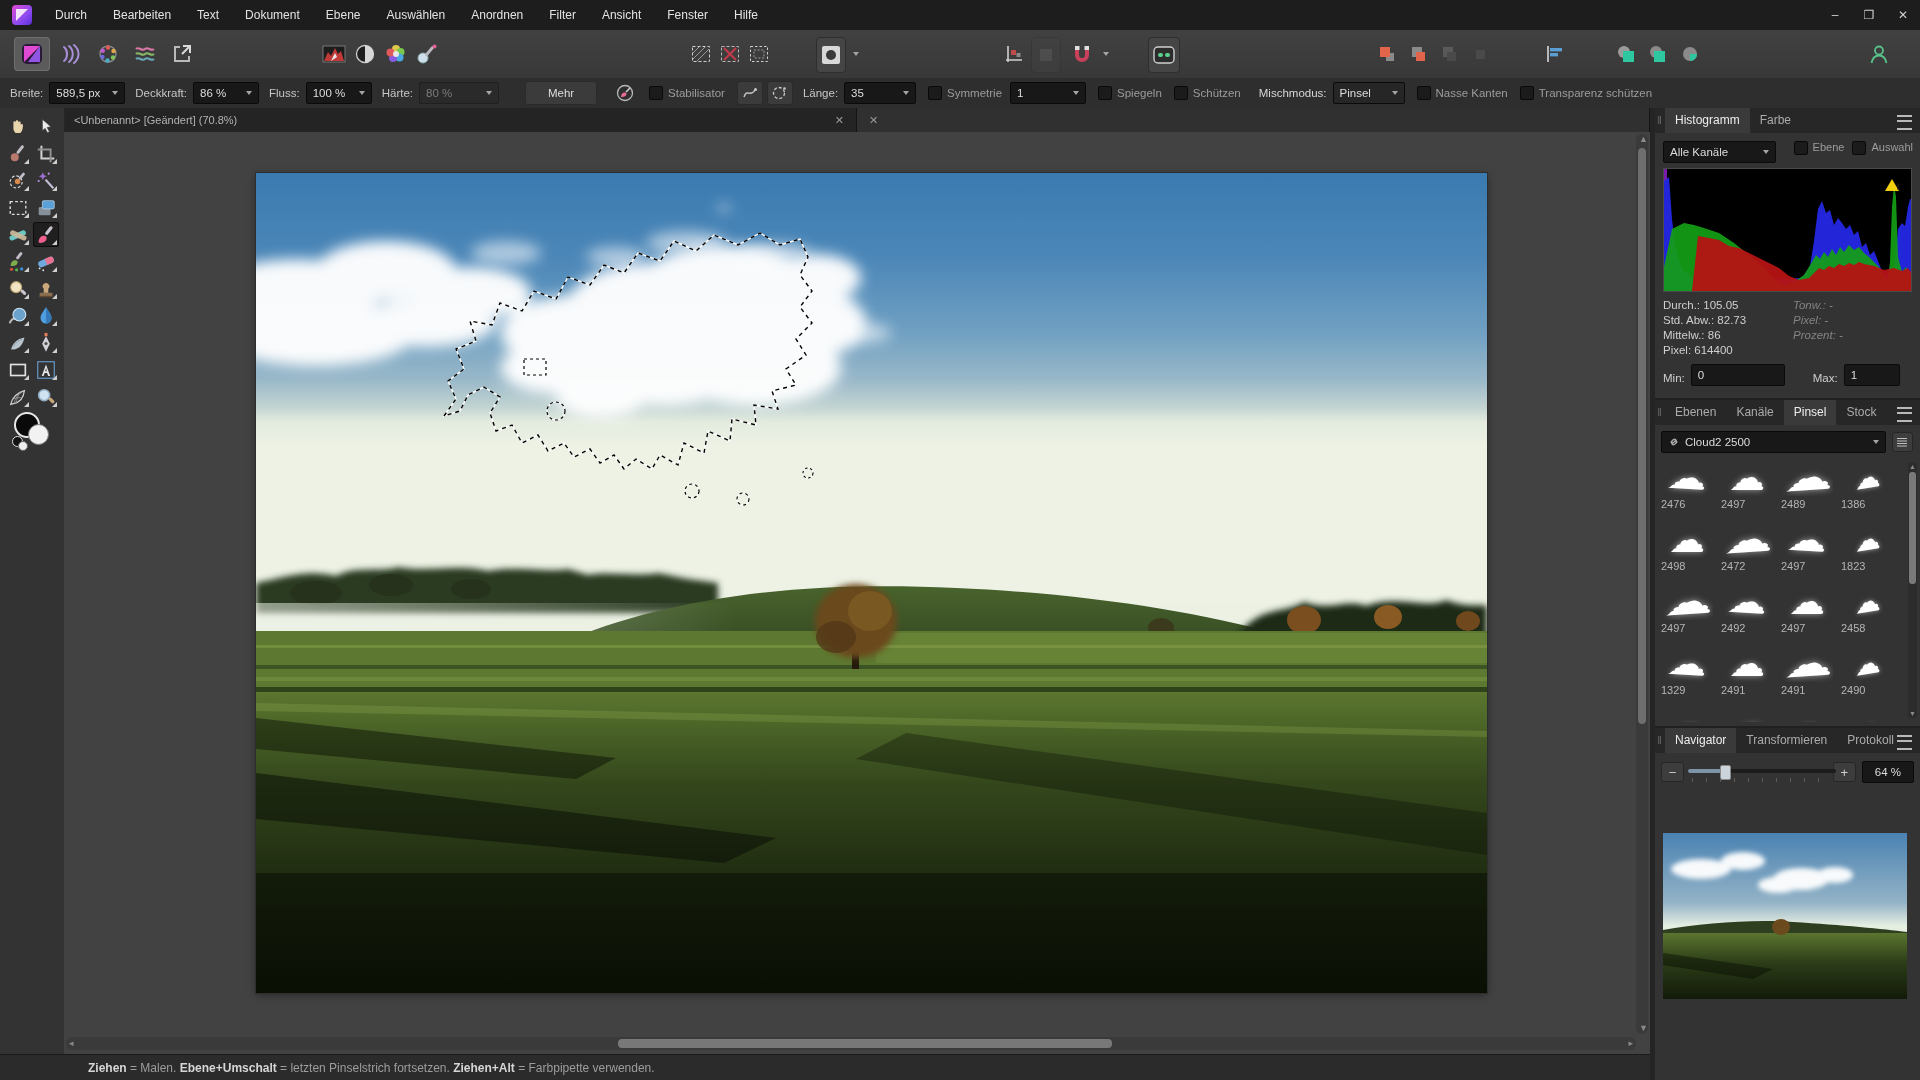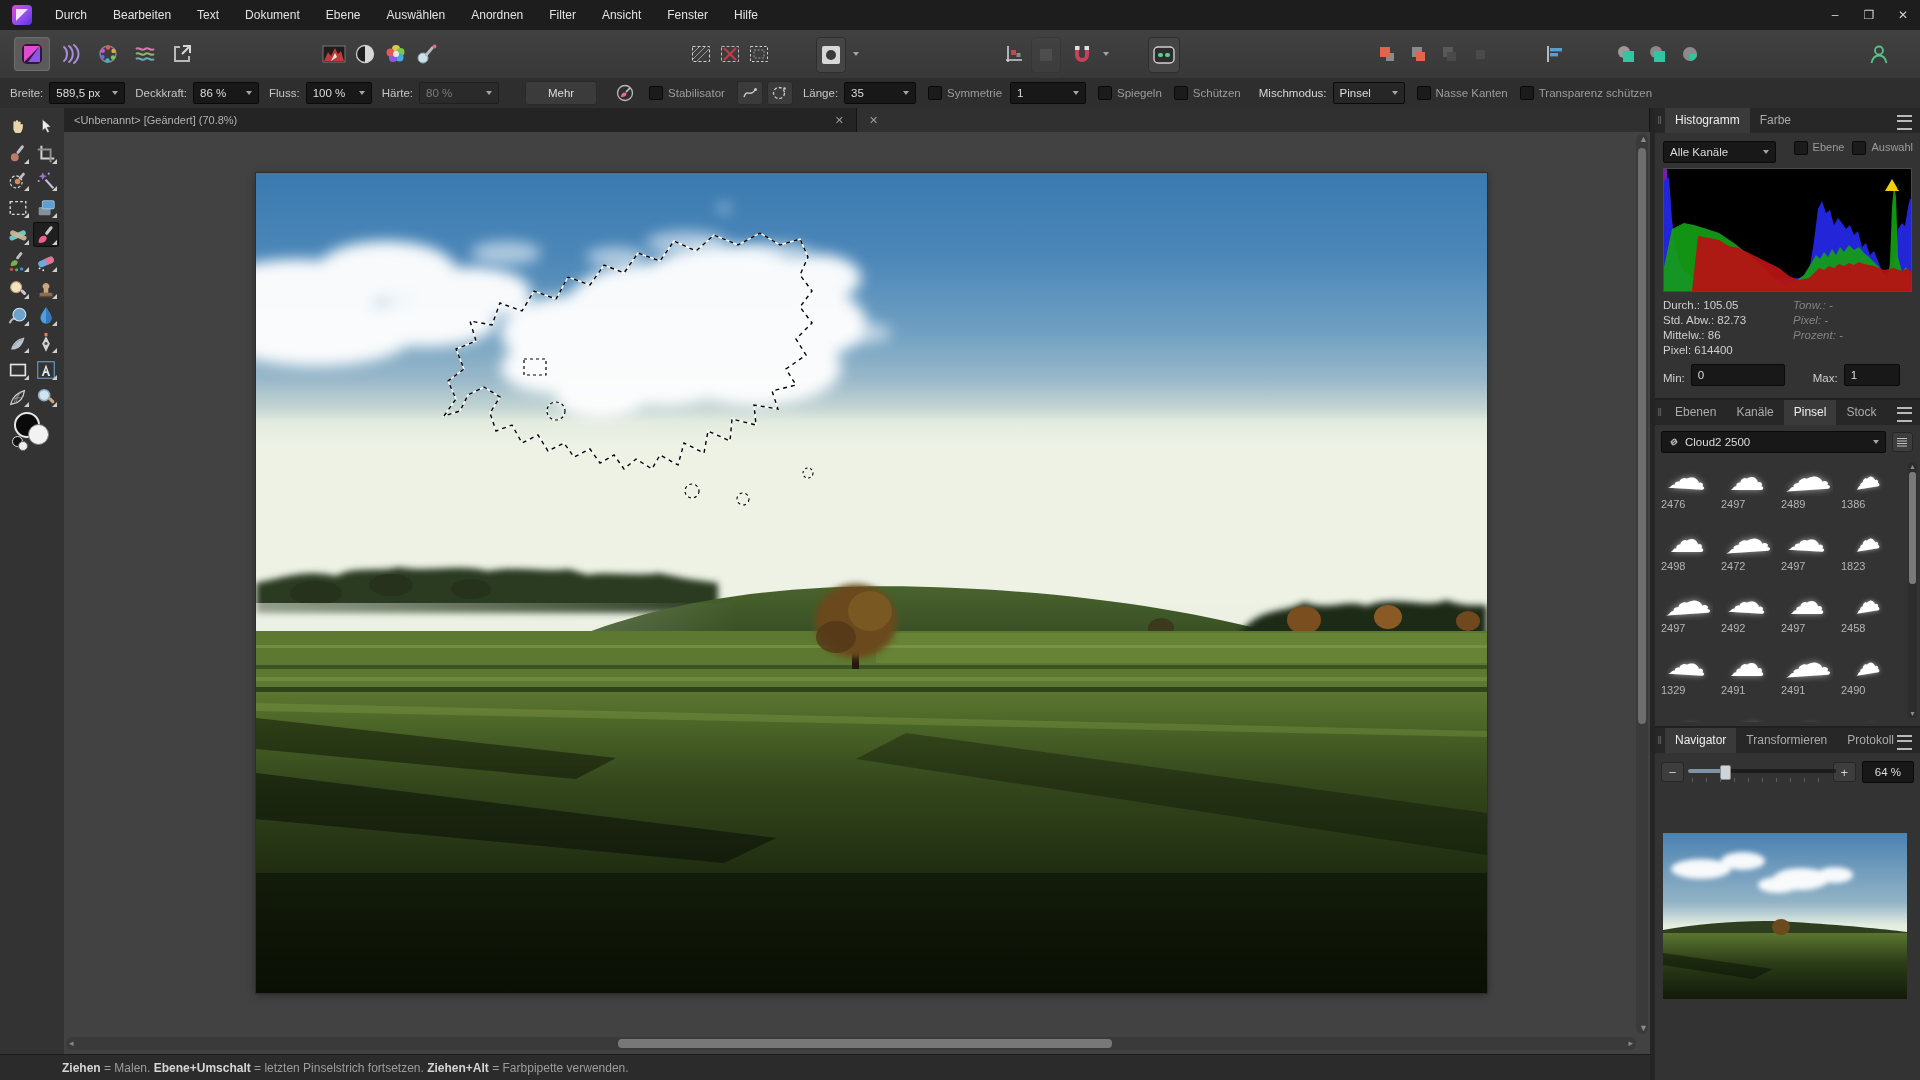--- a/index.html
+++ b/index.html
@@ -55,21 +55,21 @@
   #canvasarea{left:64px;top:132px;width:1586px;height:922px;background:#424242;overflow:hidden;}
   #canvas{left:192px;top:41px;width:1231px;height:820px;box-shadow:0 0 0 1px #2e2e2e,0 2px 8px rgba(0,0,0,.4);}
   #canvas svg{position:absolute;left:0;top:0;}
   .vscroll{right:2px;top:2px;width:12px;height:900px;background:#3a3a3a;border-radius:6px;}
   .vthumb{position:absolute;left:2px;top:14px;width:8px;height:576px;background:#6e6e6e;border-radius:4px;}
   .hscroll{left:2px;bottom:4px;width:1570px;height:13px;background:#3a3a3a;border-radius:6px;}
   .hthumb{position:absolute;left:552px;top:2px;width:494px;height:9px;background:#787878;border-radius:4px;}
   .scr-ar{position:absolute;color:#8a8a8a;font-size:9px;line-height:13px;}
   
   #statusbar{left:0;top:1054px;width:1920px;height:26px;background:#2b2b2b;border-top:1px solid #1b1b1b;
-    display:flex;align-items:center;padding-left:62px;font-size:12px;color:#9d9d9d;box-sizing:border-box;}
+    display:flex;align-items:center;padding-left:88px;font-size:12px;color:#9d9d9d;box-sizing:border-box;}
   #statusbar b{color:#d6d6d6;font-weight:bold;}
   #statusbar span{white-space:pre;}
   
   #paneldivider{left:1650px;top:108px;width:5px;height:972px;background:#242424;}
   .panel{left:1655px;width:265px;background:#333333;}
   .ptabs{height:25px;background:#272727;display:flex;align-items:stretch;font-size:12px;position:relative;}
   .grip{width:10px;display:flex;align-items:center;justify-content:center;color:#6e6e6e;font-size:10px;letter-spacing:1px;}
   .ptab{padding:0 10px;line-height:25px;color:#ababab;}
   .ptab.on{background:#3a3a3a;color:#ededed;}
   .ham{position:absolute;right:8px;top:7px;width:15px;height:11px;

